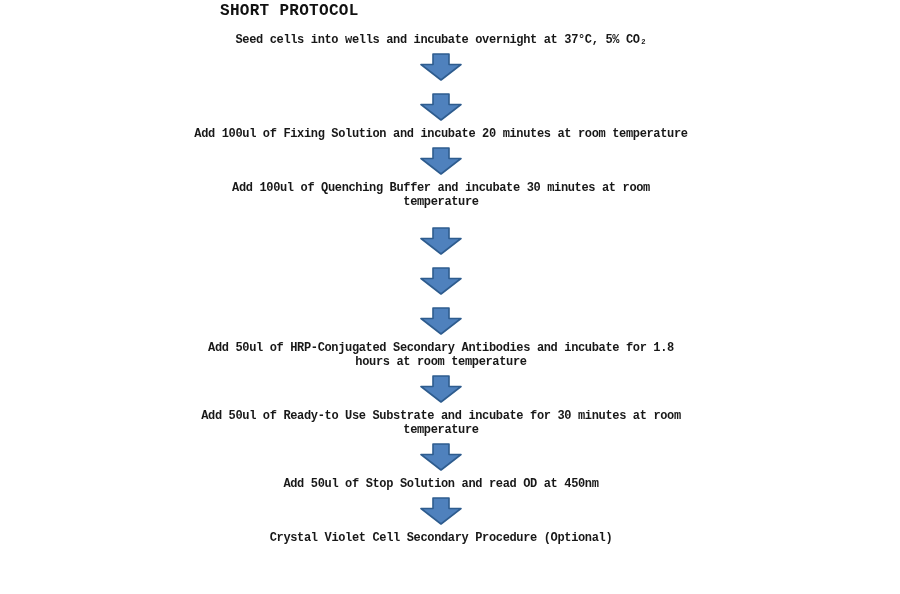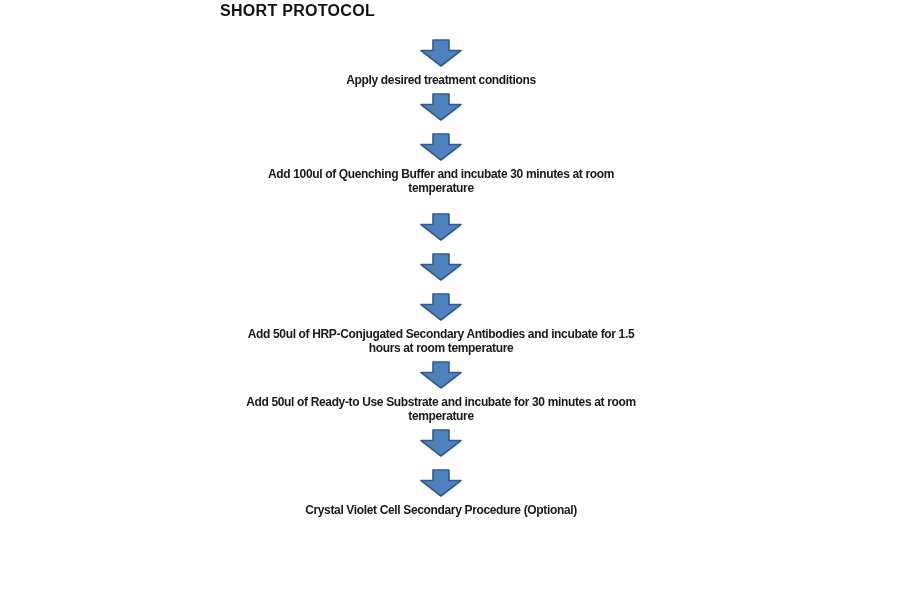--- a/index.html
+++ b/index.html
@@ -1,21 +1,21 @@
 <!DOCTYPE html>
 <html><head>
 <meta charset="utf-8">
 <style>
   html,body{margin:0;padding:0;background:#ffffff;}
   .canvas{
     position:relative;
     width:900px;height:594px;
     background:#ffffff;
     overflow:hidden;
-    font-family:Liberation Sans, sans-serif;
+    font-family:Liberation Mono, monospace;
   }
   .title{
     position:absolute;
     left:220px;top:2px;
     font-size:16px;
     font-weight:bold;
     color:#111111;
     letter-spacing:0.3px;
     white-space:nowrap;
   }
@@ -47,35 +47,36 @@
 </style>
 </head>
 <body>
 
 <div class="canvas">
 
   <div class="title">SHORT PROTOCOL</div>
 
   <div class="flow">
 
+    <div class="step">Seed cells into wells and incubate overnight at 37°C, 5% CO₂</div>
 
     <div class="arrow-wrap">
       <svg width="42" height="28" viewBox="0 0 42 28">
         <path d="M13,1 L29,1 L29,11.5 L41,11.5 L21,27 L1,11.5 L13,11.5 Z" stroke="#2e5c8e" stroke-width="1.6" stroke-linejoin="round" fill="#4f81bd"></path>
       </svg>
     </div>
 
-    <div class="step">Apply desired treatment conditions</div>
 
     <div class="arrow-wrap">
       <svg width="42" height="28" viewBox="0 0 42 28">
         <path d="M13,1 L29,1 L29,11.5 L41,11.5 L21,27 L1,11.5 L13,11.5 Z" stroke="#2e5c8e" stroke-width="1.6" stroke-linejoin="round" fill="#4f81bd"></path>
       </svg>
     </div>
 
+    <div class="step">Add 100ul of Fixing Solution and incubate 20 minutes at room temperature</div>
 
     <div class="arrow-wrap">
       <svg width="42" height="28" viewBox="0 0 42 28">
         <path d="M13,1 L29,1 L29,11.5 L41,11.5 L21,27 L1,11.5 L13,11.5 Z" stroke="#2e5c8e" stroke-width="1.6" stroke-linejoin="round" fill="#4f81bd"></path>
       </svg>
     </div>
 
     <div class="step">Add 100ul of Quenching Buffer and incubate 30 minutes at room
 temperature</div>
 
@@ -92,38 +93,39 @@
       </svg>
     </div>
 
 
     <div class="arrow-wrap">
       <svg width="42" height="28" viewBox="0 0 42 28">
         <path d="M13,1 L29,1 L29,11.5 L41,11.5 L21,27 L1,11.5 L13,11.5 Z" stroke="#2e5c8e" stroke-width="1.6" stroke-linejoin="round" fill="#4f81bd"></path>
       </svg>
     </div>
 
-    <div class="step">Add 50ul of HRP-Conjugated Secondary Antibodies and incubate for 1.5
+    <div class="step">Add 50ul of HRP-Conjugated Secondary Antibodies and incubate for 1.8
 hours at room temperature</div>
 
     <div class="arrow-wrap">
       <svg width="42" height="28" viewBox="0 0 42 28">
         <path d="M13,1 L29,1 L29,11.5 L41,11.5 L21,27 L1,11.5 L13,11.5 Z" stroke="#2e5c8e" stroke-width="1.6" stroke-linejoin="round" fill="#4f81bd"></path>
       </svg>
     </div>
 
     <div class="step">Add 50ul of Ready-to Use Substrate and incubate for 30 minutes at room
 temperature</div>
 
     <div class="arrow-wrap">
       <svg width="42" height="28" viewBox="0 0 42 28">
         <path d="M13,1 L29,1 L29,11.5 L41,11.5 L21,27 L1,11.5 L13,11.5 Z" stroke="#2e5c8e" stroke-width="1.6" stroke-linejoin="round" fill="#4f81bd"></path>
       </svg>
     </div>
 
+    <div class="step">Add 50ul of Stop Solution and read OD at 450nm</div>
 
     <div class="arrow-wrap">
       <svg width="42" height="28" viewBox="0 0 42 28">
         <path d="M13,1 L29,1 L29,11.5 L41,11.5 L21,27 L1,11.5 L13,11.5 Z" stroke="#2e5c8e" stroke-width="1.6" stroke-linejoin="round" fill="#4f81bd"></path>
       </svg>
     </div>
 
     <div class="step">Crystal Violet Cell Secondary Procedure (Optional)</div>
 
   </div>

